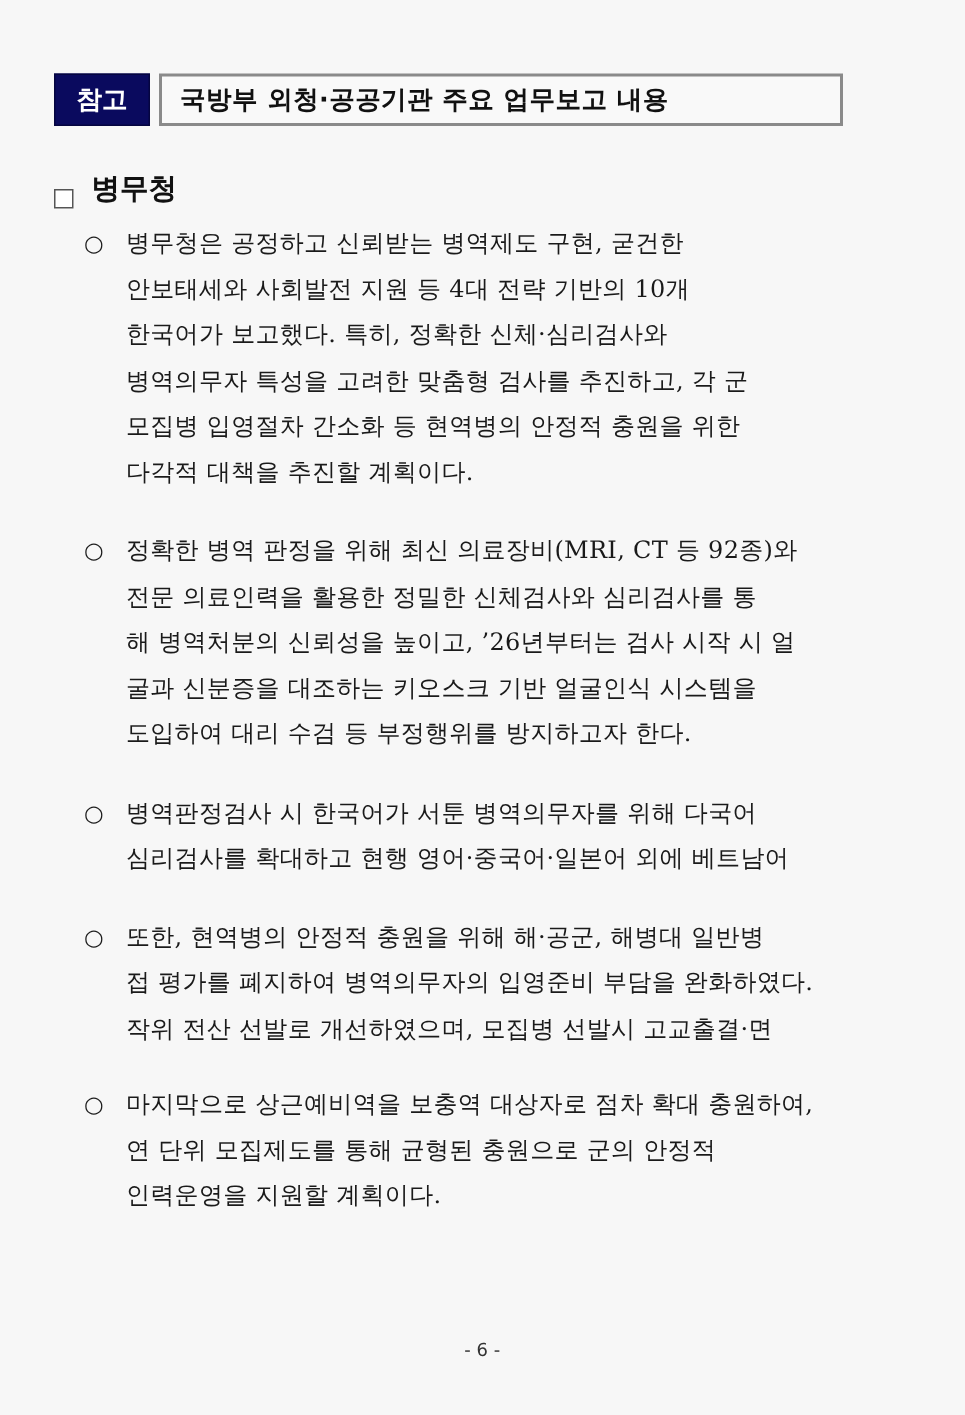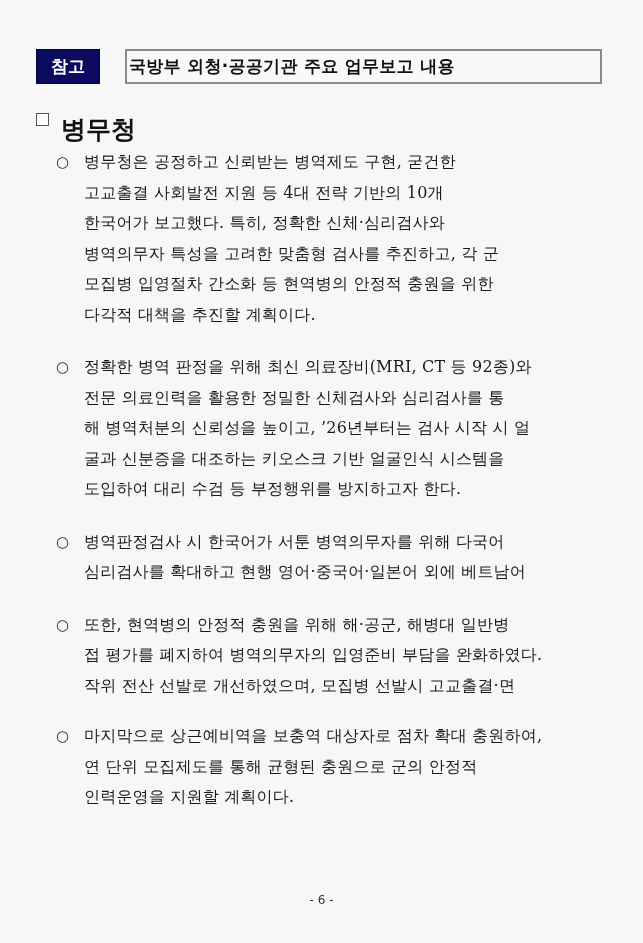--- a/index.html
+++ b/index.html
@@ -18,64 +18,64 @@
     .page {
       position: absolute;
       left: 0; top: 0;
       width: 643px; height: 943px;
       background: #f7f7f7;
     }
     .header {
       position: absolute;
       left: 36px;
       top: 49px;
-      width: 566px;
+      width: 526px;
       height: 35px;
       display: flex;
       align-items: flex-end;
     }
     .badge {
       width: 64px;
       height: 35px;
       background: #0a0a5e;
       color: #ffffff;
       font-family: "DejaVu Sans", "Liberation Sans", sans-serif;
       font-weight: bold;
       font-size: 17px;
       display: flex;
       align-items: center;
       justify-content: center;
       box-sizing: border-box;
       border: 1px solid #050540;
     }
     .title-box {
-      margin-left: 25px;
+      margin-left: 6px;
       flex: 1;
       height: 35px;
       box-sizing: border-box;
       border: 2px solid #8a8a8a;
       background: #f9f9f9;
       display: flex;
       align-items: center;
-      padding-left: 2px;
+      padding-left: 12px;
       font-family: "DejaVu Sans", "Liberation Sans", sans-serif;
       font-weight: bold;
       font-size: 17px;
       letter-spacing: 0.3px;
       color: #111;
     }
     .section-heading {
       position: absolute;
       left: 36px;
       top: 113px;
       display: flex;
-      align-items: flex-start;
+      align-items: flex-end;
       font-family: "DejaVu Sans", "Liberation Sans", sans-serif;
       font-weight: bold;
-      font-size: 25px;
+      font-size: 19px;
     }
     .checkbox {
       width: 13px;
       height: 13px;
       border: 1.5px solid #555;
       box-sizing: border-box;
       margin-right: 12px;
       background: #fff;
     }
     .paragraphs {
@@ -133,21 +133,21 @@
   <div class="section-heading">
     <span class="checkbox"></span>
     <span>병무청</span>
   </div>
 
   <div class="paragraphs">
 
     <div class="para p1">
       <span class="bullet">○</span>
       <span class="line">병무청은 공정하고 신뢰받는 병역제도 구현, 굳건한</span>
-      <span class="line">고교출결 사회발전 지원 등 4대 전략 기반의 10개</span>
+      <span class="line">안보태세와 사회발전 지원 등 4대 전략 기반의 10개</span>
       <span class="line">한국어가 보고했다. 특히, 정확한 신체·심리검사와</span>
       <span class="line">병역의무자 특성을 고려한 맞춤형 검사를 추진하고, 각 군</span>
       <span class="line">모집병 입영절차 간소화 등 현역병의 안정적 충원을 위한</span>
       <span class="line">다각적 대책을 추진할 계획이다.</span>
     </div>
 
     <div class="para p2">
       <span class="bullet">○</span>
       <span class="line">정확한 병역 판정을 위해 최신 의료장비(MRI, CT 등 92종)와</span>
       <span class="line">전문 의료인력을 활용한 정밀한 신체검사와 심리검사를 통</span>

